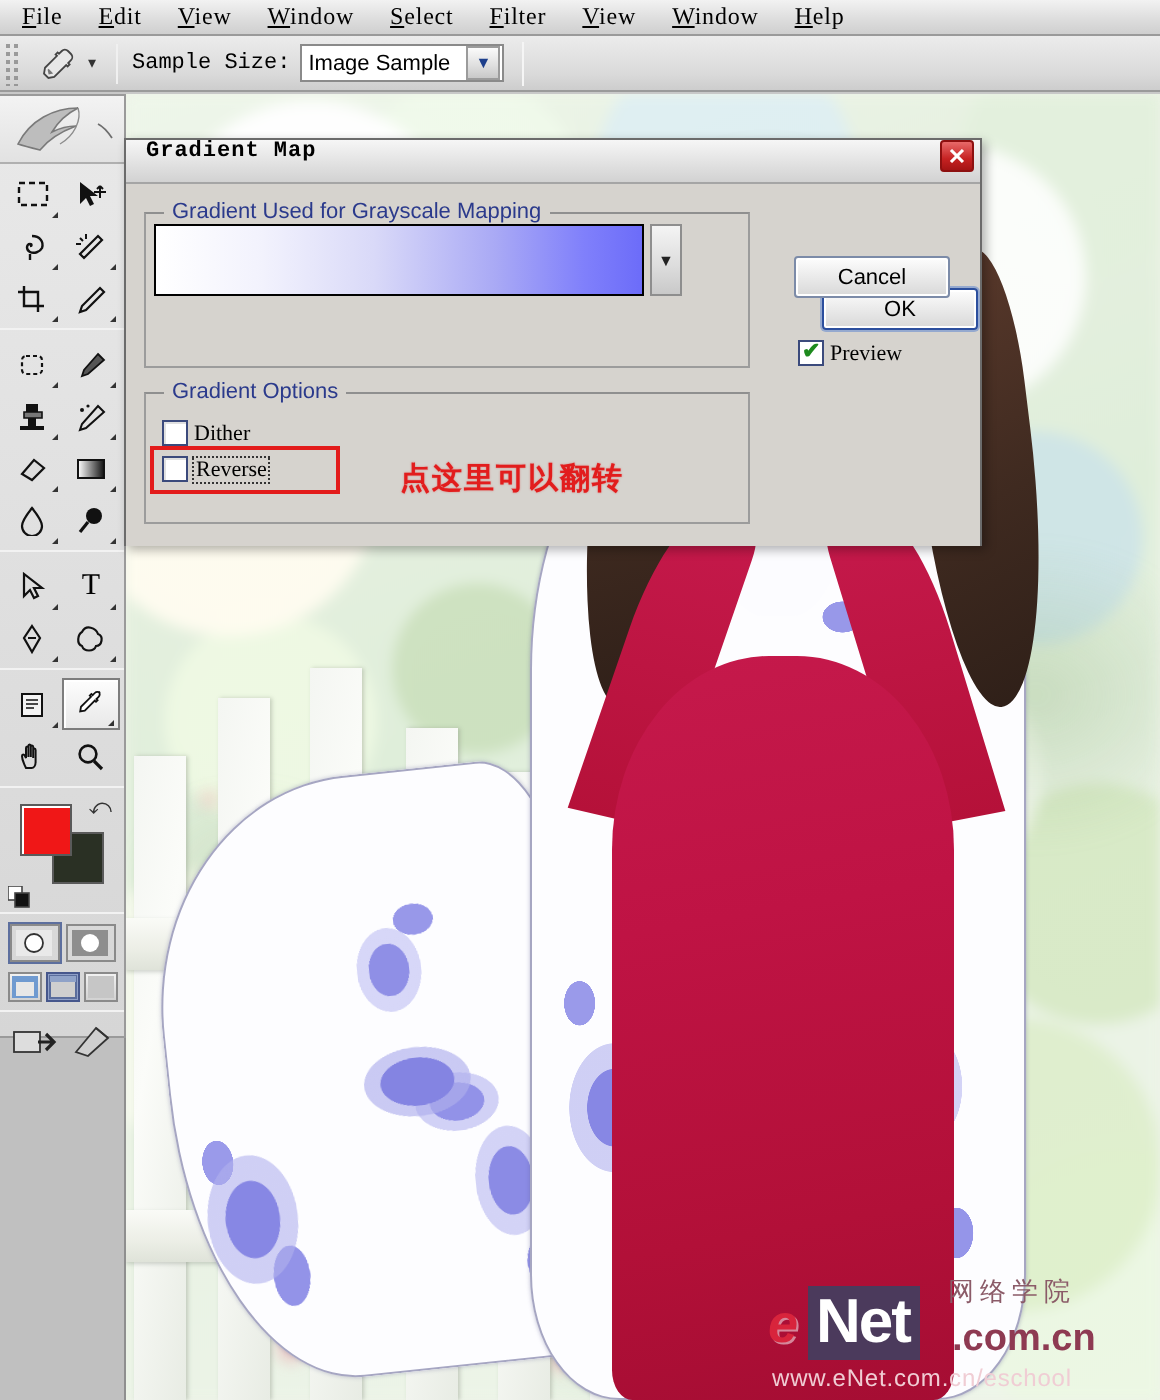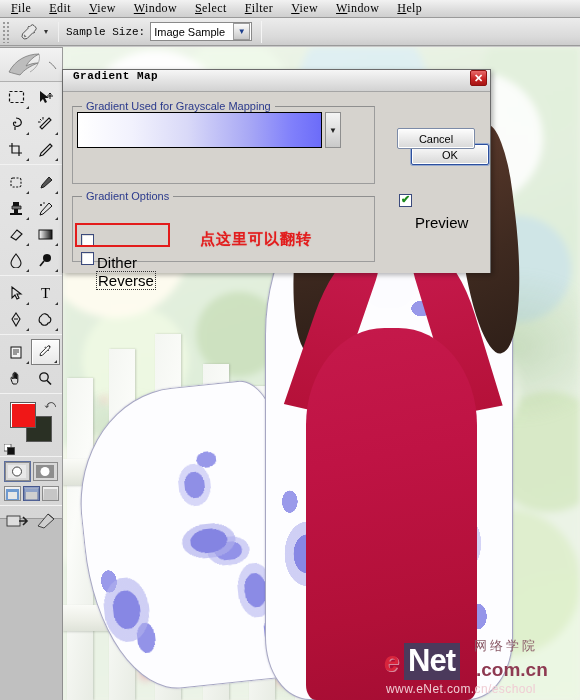--- a/index.html
+++ b/index.html
@@ -429,21 +429,21 @@
   #row-dither  { left: 18px; top: 118px; }
   #row-reverse { left: 18px; top: 136px; }
   .chk-box {
     width: 13px; height: 13px;
     background: #fff;
     border: 1px solid #3b4a7c;
     box-shadow: inset 1px 1px 0 rgba(0,0,0,.12);
     margin-right: 3px;
     cursor: pointer;
   }
-  .chk-label { font-family: Liberation Sans, sans-serif; font-size: 15px; margin-top: 44px; }
+  .chk-label { font-family: Liberation Serif, serif; font-size: 11px; }
   #row-reverse .chk-label {
     outline: 1px dotted #333;
     padding: 0 1px;
   }
 
   .hl-box {
     position: absolute;
     left: 12px; top: 131px;
     width: 95px; height: 24px;
     border: 2px solid #e31b1b;

